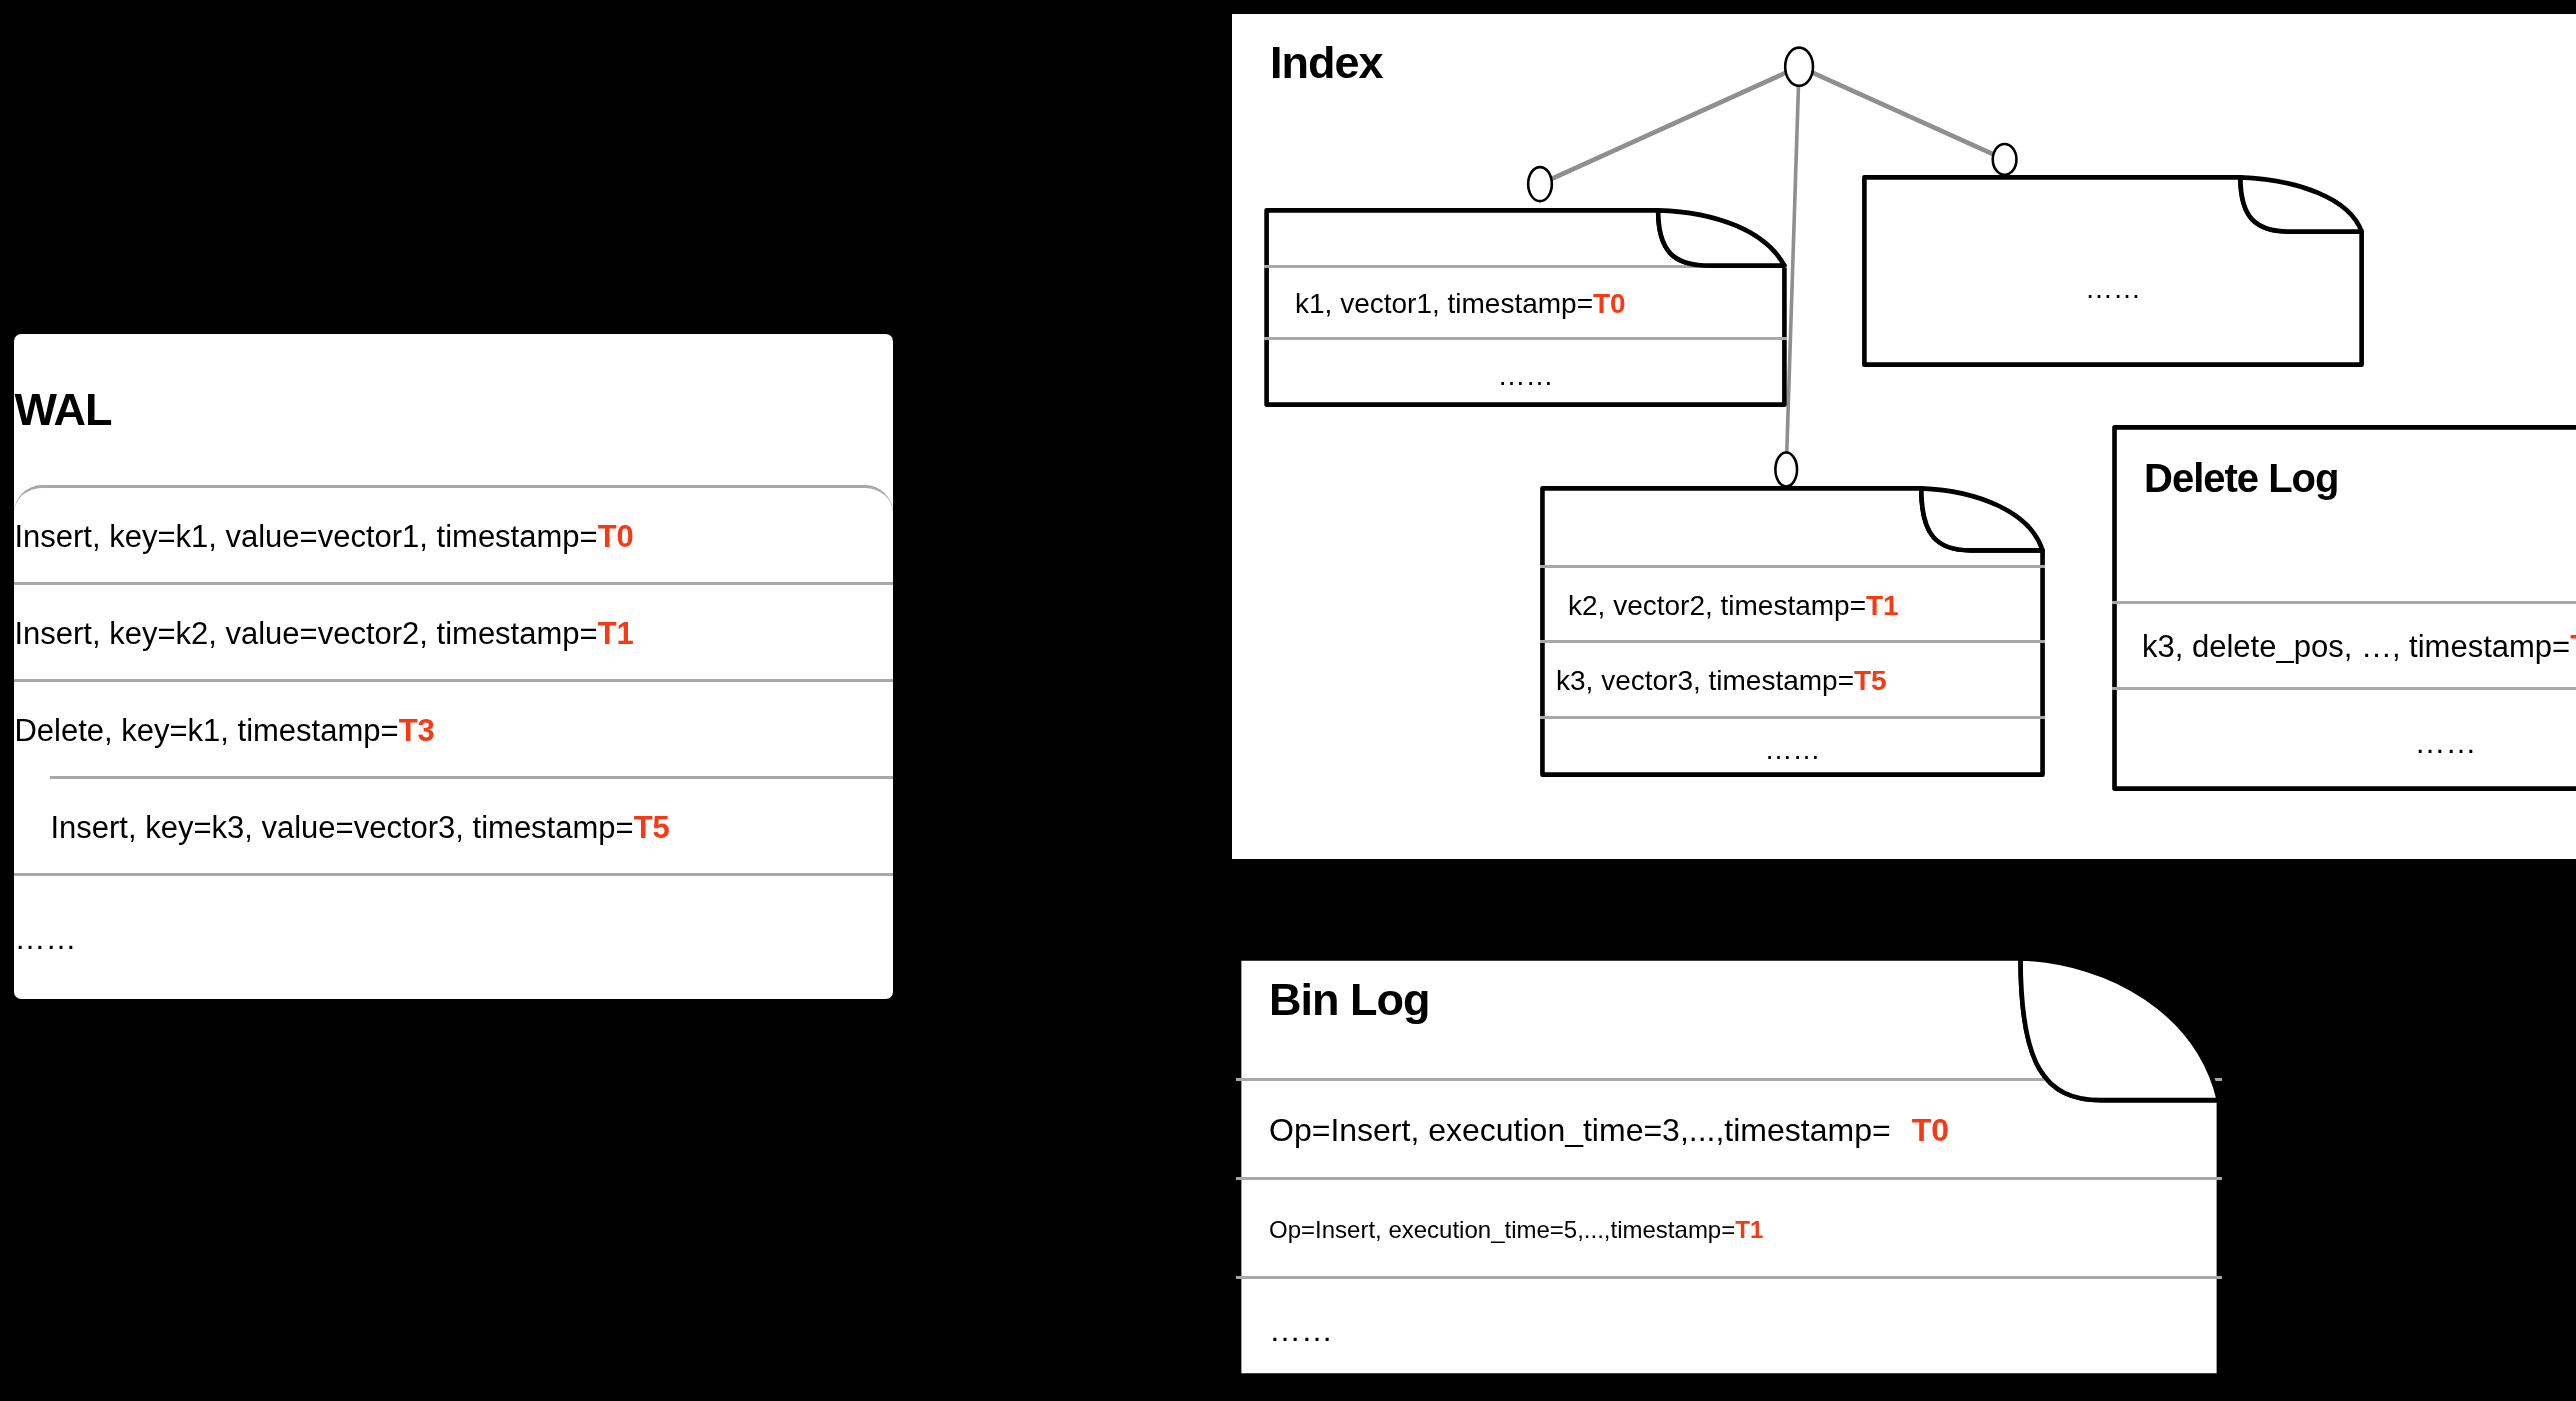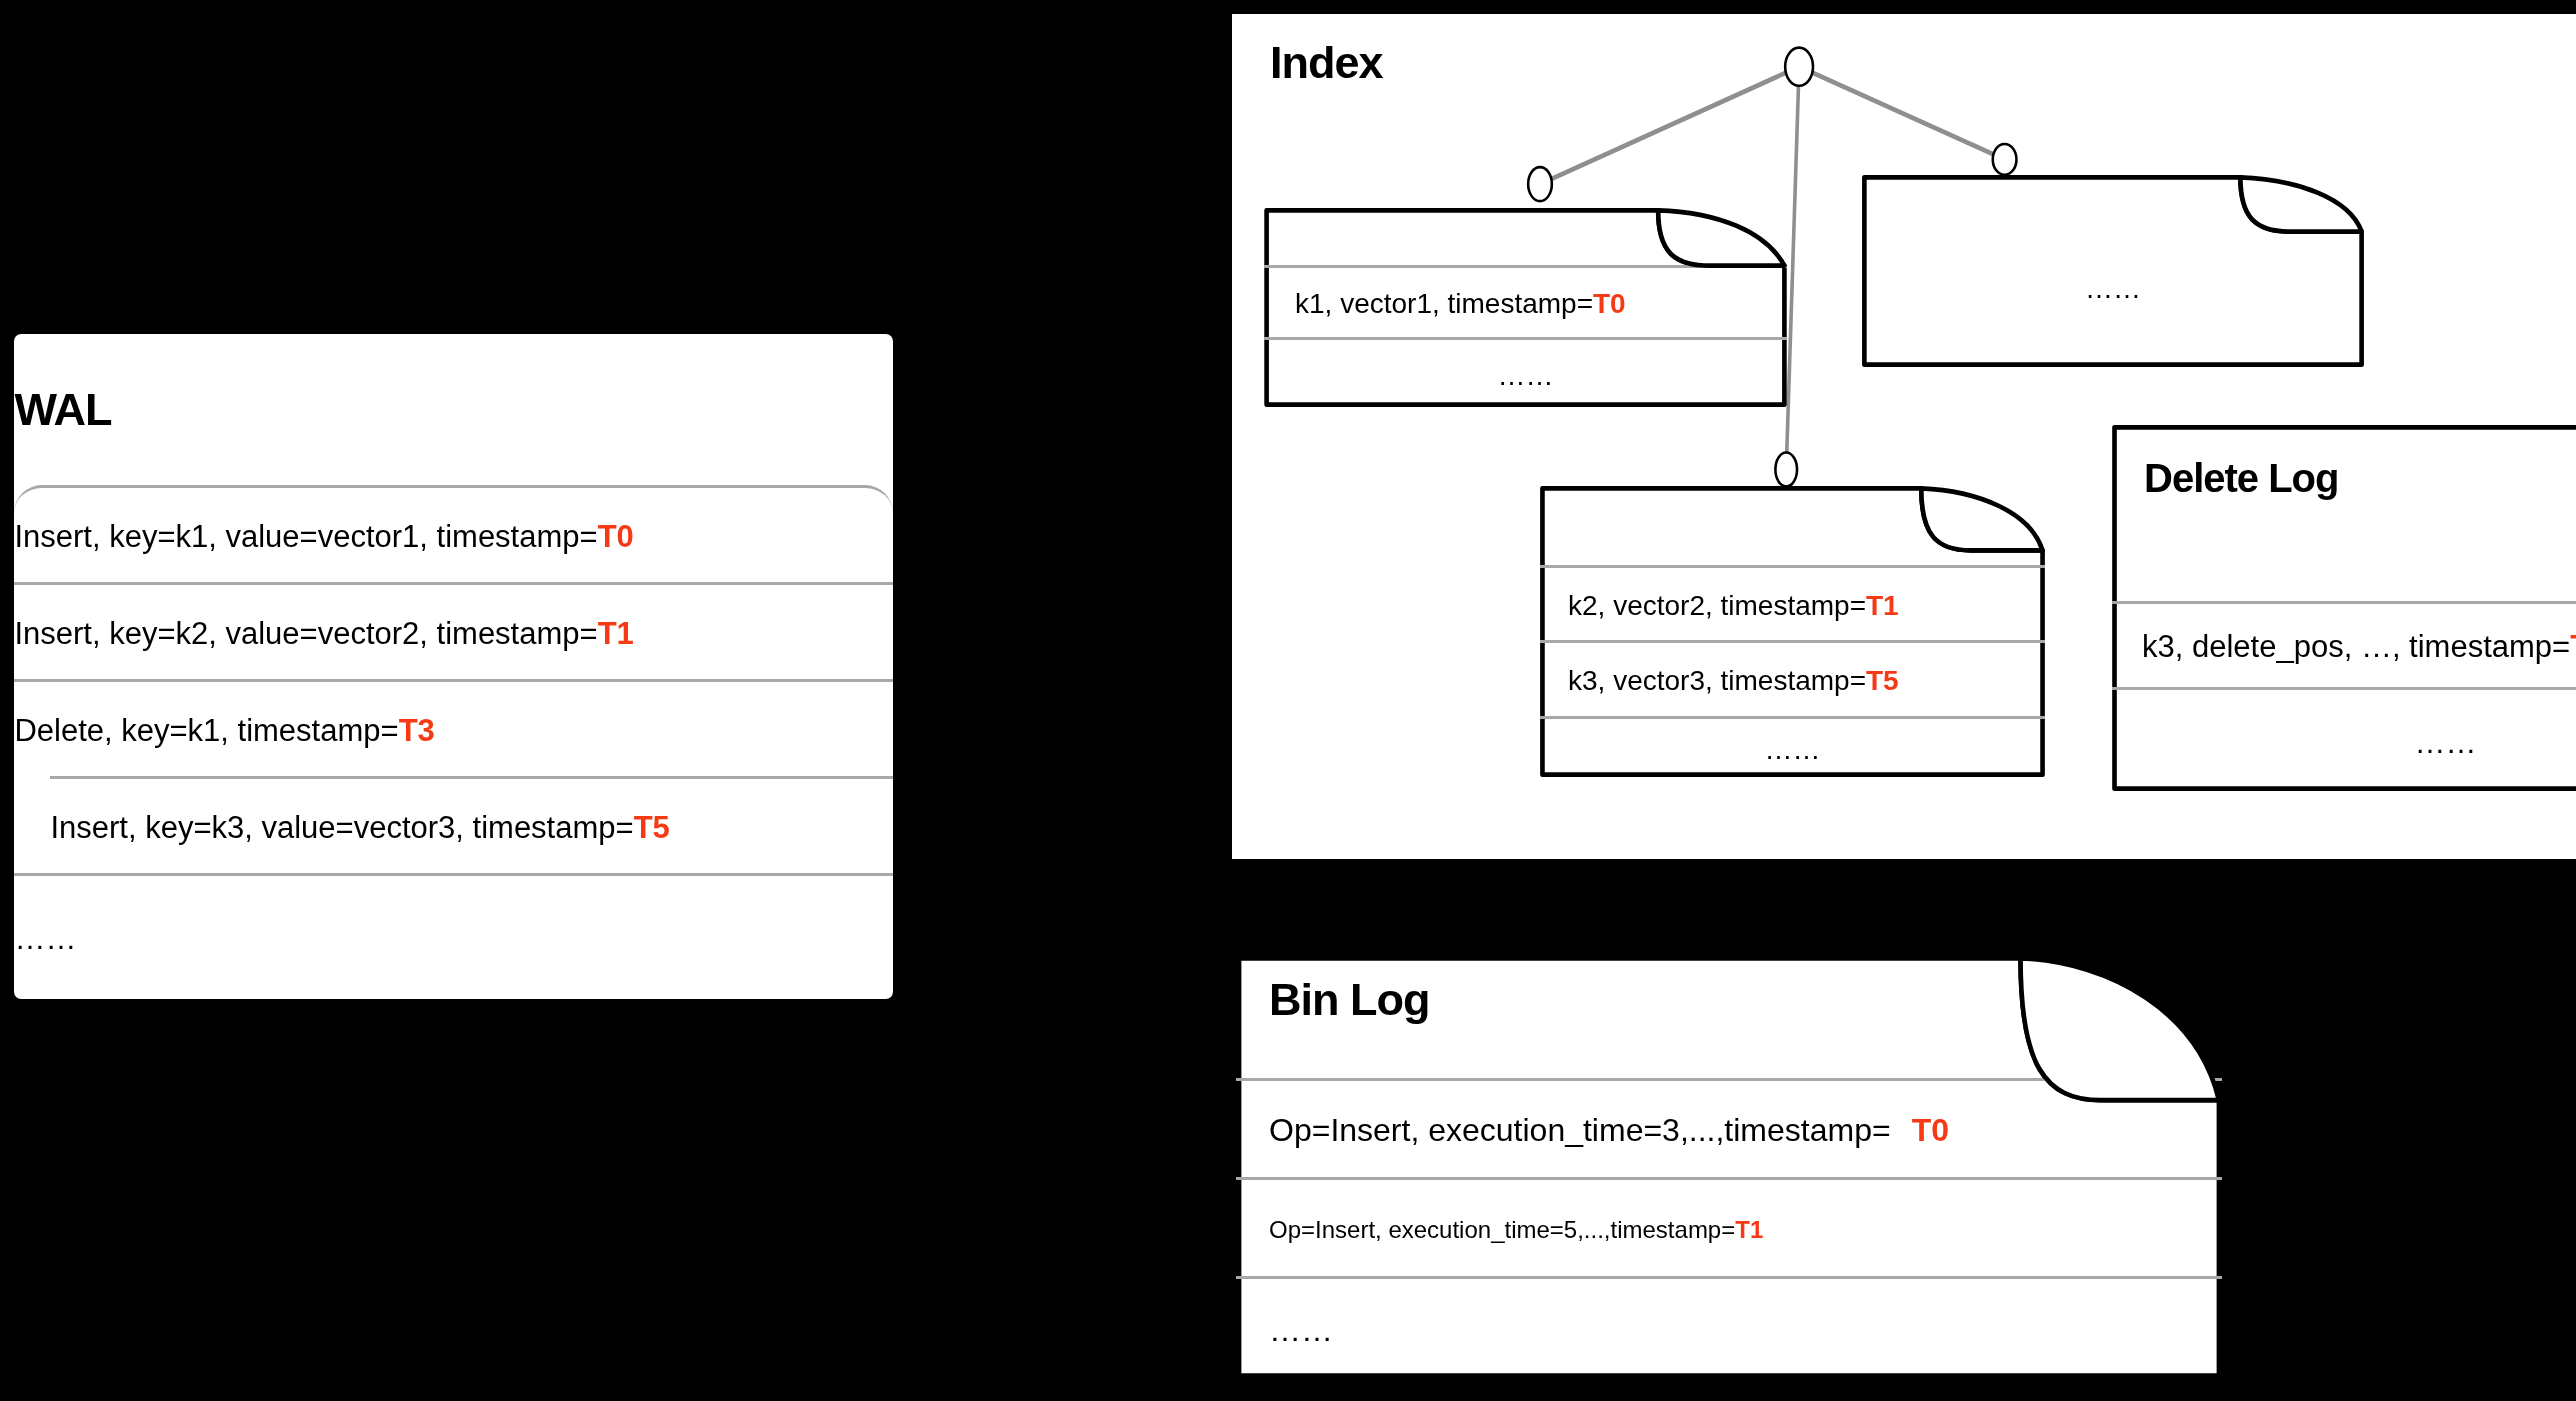--- a/index.html
+++ b/index.html
@@ -81,21 +81,21 @@
     </div>
 
     <div class="doc filebox" style="left:308px;top:472px;width:505px;height:291px;">
       <svg class="under" width="505" height="291" viewBox="0 0 980 565">
         <path d="M4.5 4.5 L740 4.5 C740 94 769 125 836 125 L975.5 125 L975.5 560.5 L4.5 560.5 Z" fill="#fff" stroke="#000" stroke-width="9" stroke-linejoin="round"></path>
       </svg>
       <div class="row divided" style="top:79px;height:75px;padding-left:28px;">
         <span>k2, vector2, timestamp=</span>
           <span class="ts">T1</span>
       </div>
-      <div class="row divided" style="top:154px;height:76px;padding-left:28px;">
+      <div class="row divided" style="top:154px;height:76px;padding-left:16px;">
         <span>k3, vector3, timestamp=</span>
           <span class="ts">T5</span>
       </div>
       <div class="row divided center" style="top:230px;height:61px;">
         <span>……</span>
       </div>
       <svg class="over" width="505" height="291" viewBox="0 0 980 565">
         <path d="M740 4.5 C849 9 952 50 975.5 125 L836 125 C769 125 740 94 740 4.5 Z" fill="#fff" stroke="#000" stroke-width="9" stroke-linejoin="round"></path>
       </svg>
     </div>

